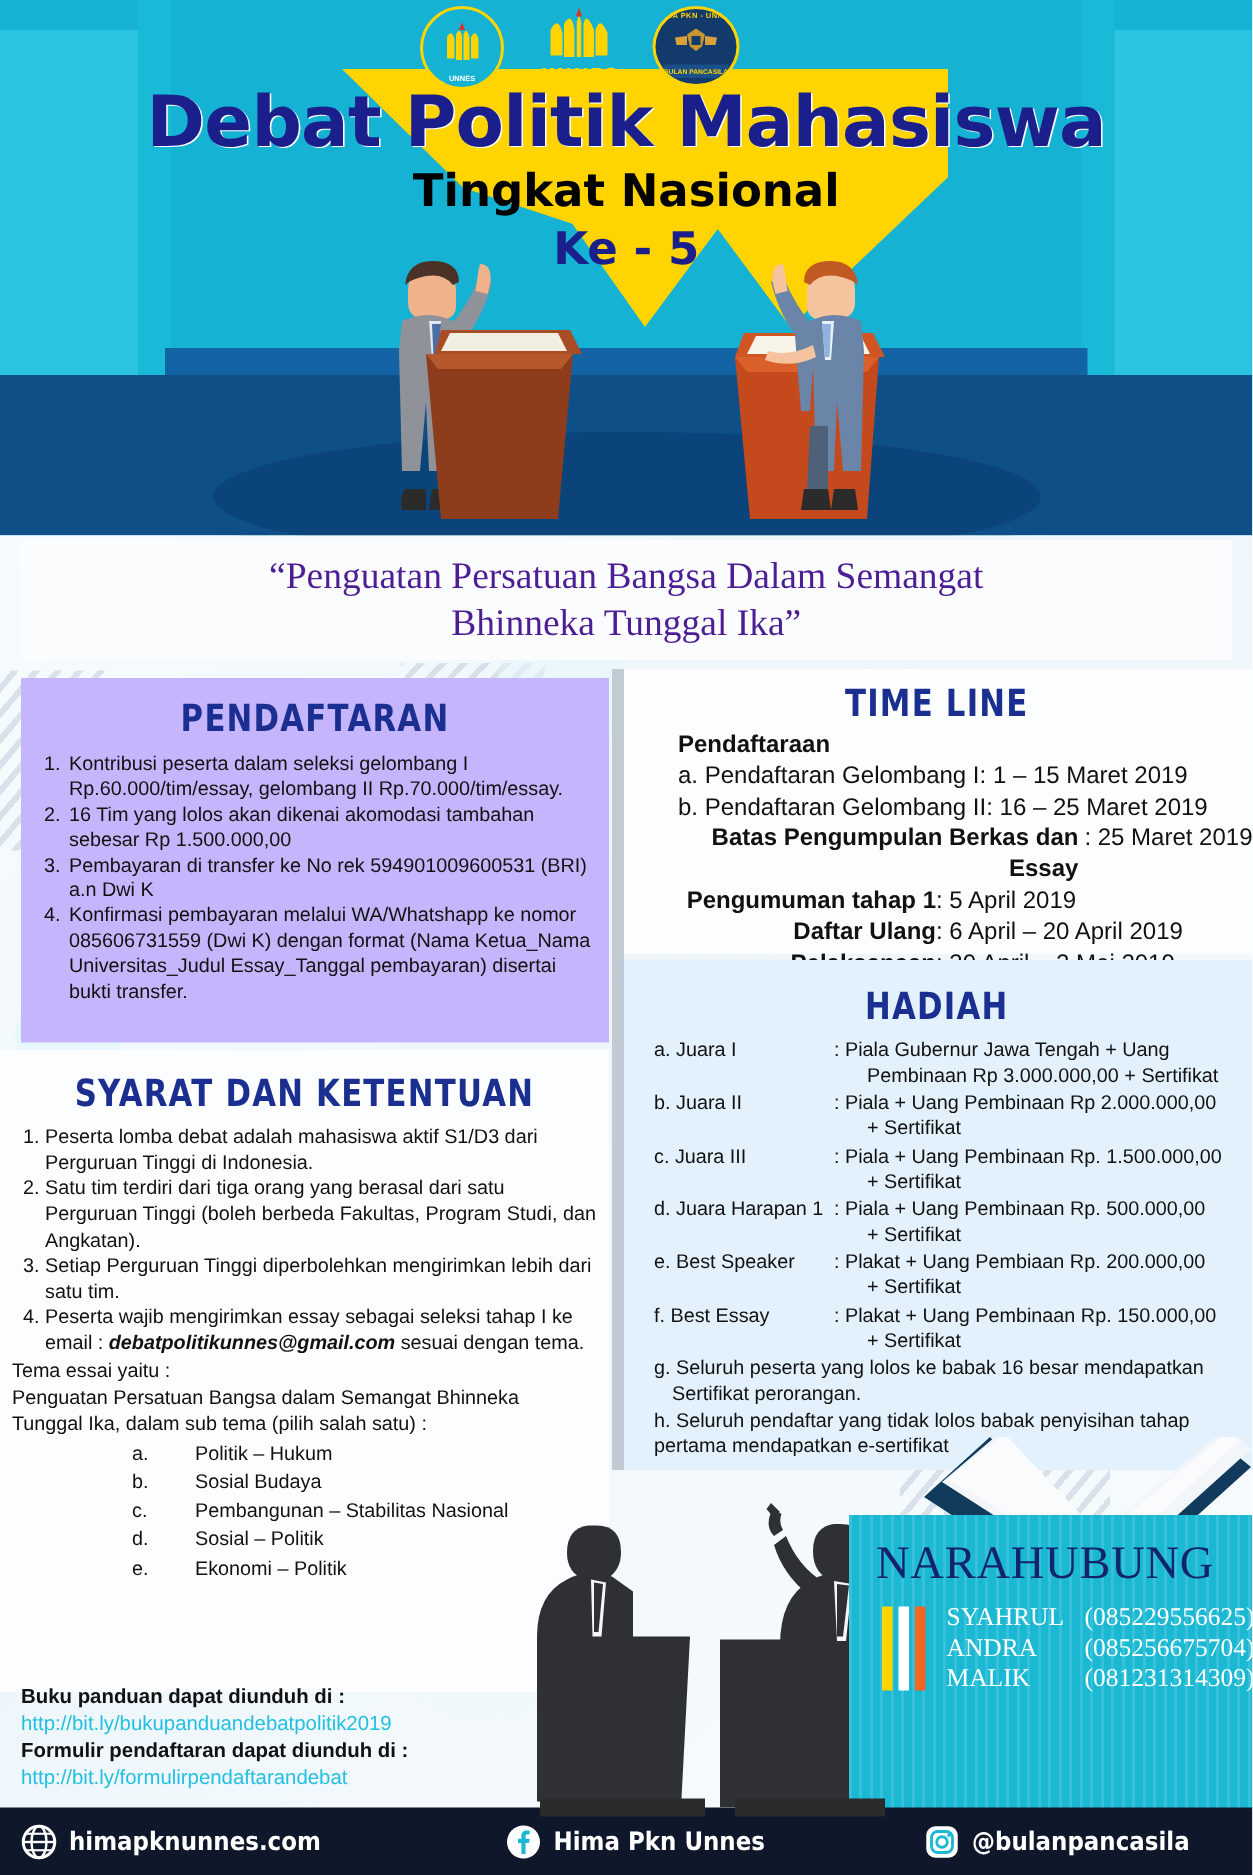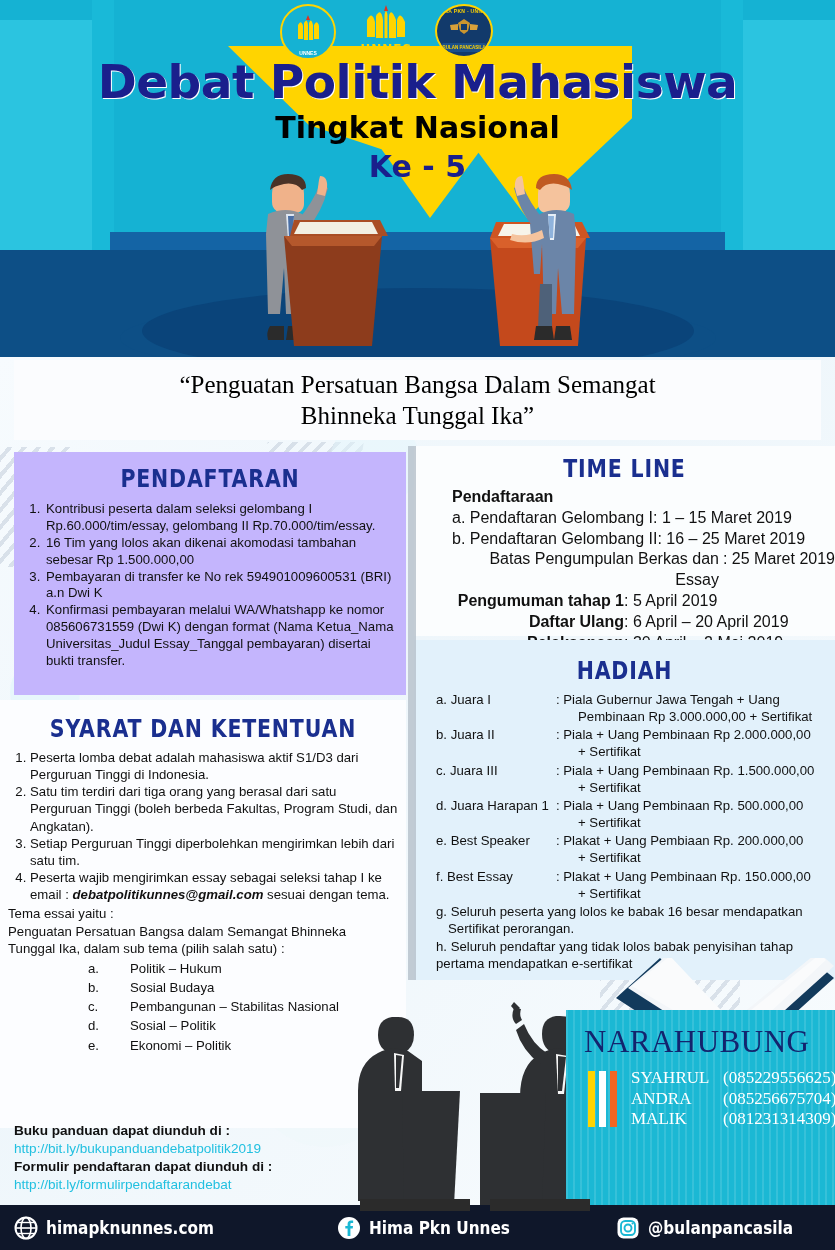--- a/index.html
+++ b/index.html
@@ -58,21 +58,21 @@
   .podium{position:absolute;z-index:5;}
 
   
   .theme{
     position:absolute;left:14px;top:360px;width:807px;height:80px;
     background:#fbfcfe;
     display:flex;align-items:center;justify-content:center;text-align:center;
     z-index:4;
   }
   .theme span{
-    font-family:"Liberation Serif",serif;font-size:25px;line-height:1.25;color:#000000;
+    font-family:"Liberation Serif",serif;font-size:25px;line-height:1.25;color:#4c1d95;
   }
 
   
   .body-bg{position:absolute;left:0;top:357px;width:835px;height:893px;background:#ffffff;overflow:hidden;}
   .bg-tint{position:absolute;inset:0;background:linear-gradient(135deg,#f7fbfe 0%,#eef6fb 40%,#f9fcfe 100%);}
   .hatch{position:absolute;background:repeating-linear-gradient(-50deg,#c2cdda 0 4px,transparent 4px 11px);opacity:.55;}
   .dotgrid{position:absolute;opacity:.55;
     background-image:radial-gradient(#cdeff7 2.4px,transparent 2.5px);
     background-size:22px 22px;}
   .blob{position:absolute;border-radius:50%;background:#e3f6fb;opacity:.8;}
@@ -98,21 +98,21 @@
   ol.num{margin:8px 0 0 0;padding:0 10px 0 30px;list-style:decimal;}
   ol.num li{font-size:13.2px;line-height:1.28;color:#111;margin-bottom:0px;padding-left:2px;}
   .pend-list li{margin-bottom:0;}
 
   .tl-body{padding:4px 0 0 38px;font-size:16px;color:#111;line-height:1.3;}
   .tl-head{font-weight:bold;}
   .tl-row{display:flex;text-align:right;}
   .tl-row .lab{min-width:172px;}
   .tl-row .lab.b{font-weight:bold;}
   .tl-row .val{white-space:nowrap;}
-  .tl-row.wide .lab{min-width:0;padding-right:4px;font-weight:normal;}
+  .tl-row.wide .lab{min-width:0;padding-right:4px;font-weight:bold;}
 
   .hd-body{padding:6px 10px 0 22px;font-size:13.2px;color:#111;line-height:1.3;}
   .hd-row{display:flex;margin-bottom:1px;}
   .hd-row .k{min-width:120px;}
   .hd-row .v{flex:1;}
   .hd-row .v .cont{display:block;padding-left:22px;}
   .hd-plain{margin-bottom:1px;}
   .hd-plain .cont{display:block;padding-left:12px;}
 
   .sy-body{padding:6px 8px 0 8px;font-size:13.2px;color:#111;line-height:1.3;}

